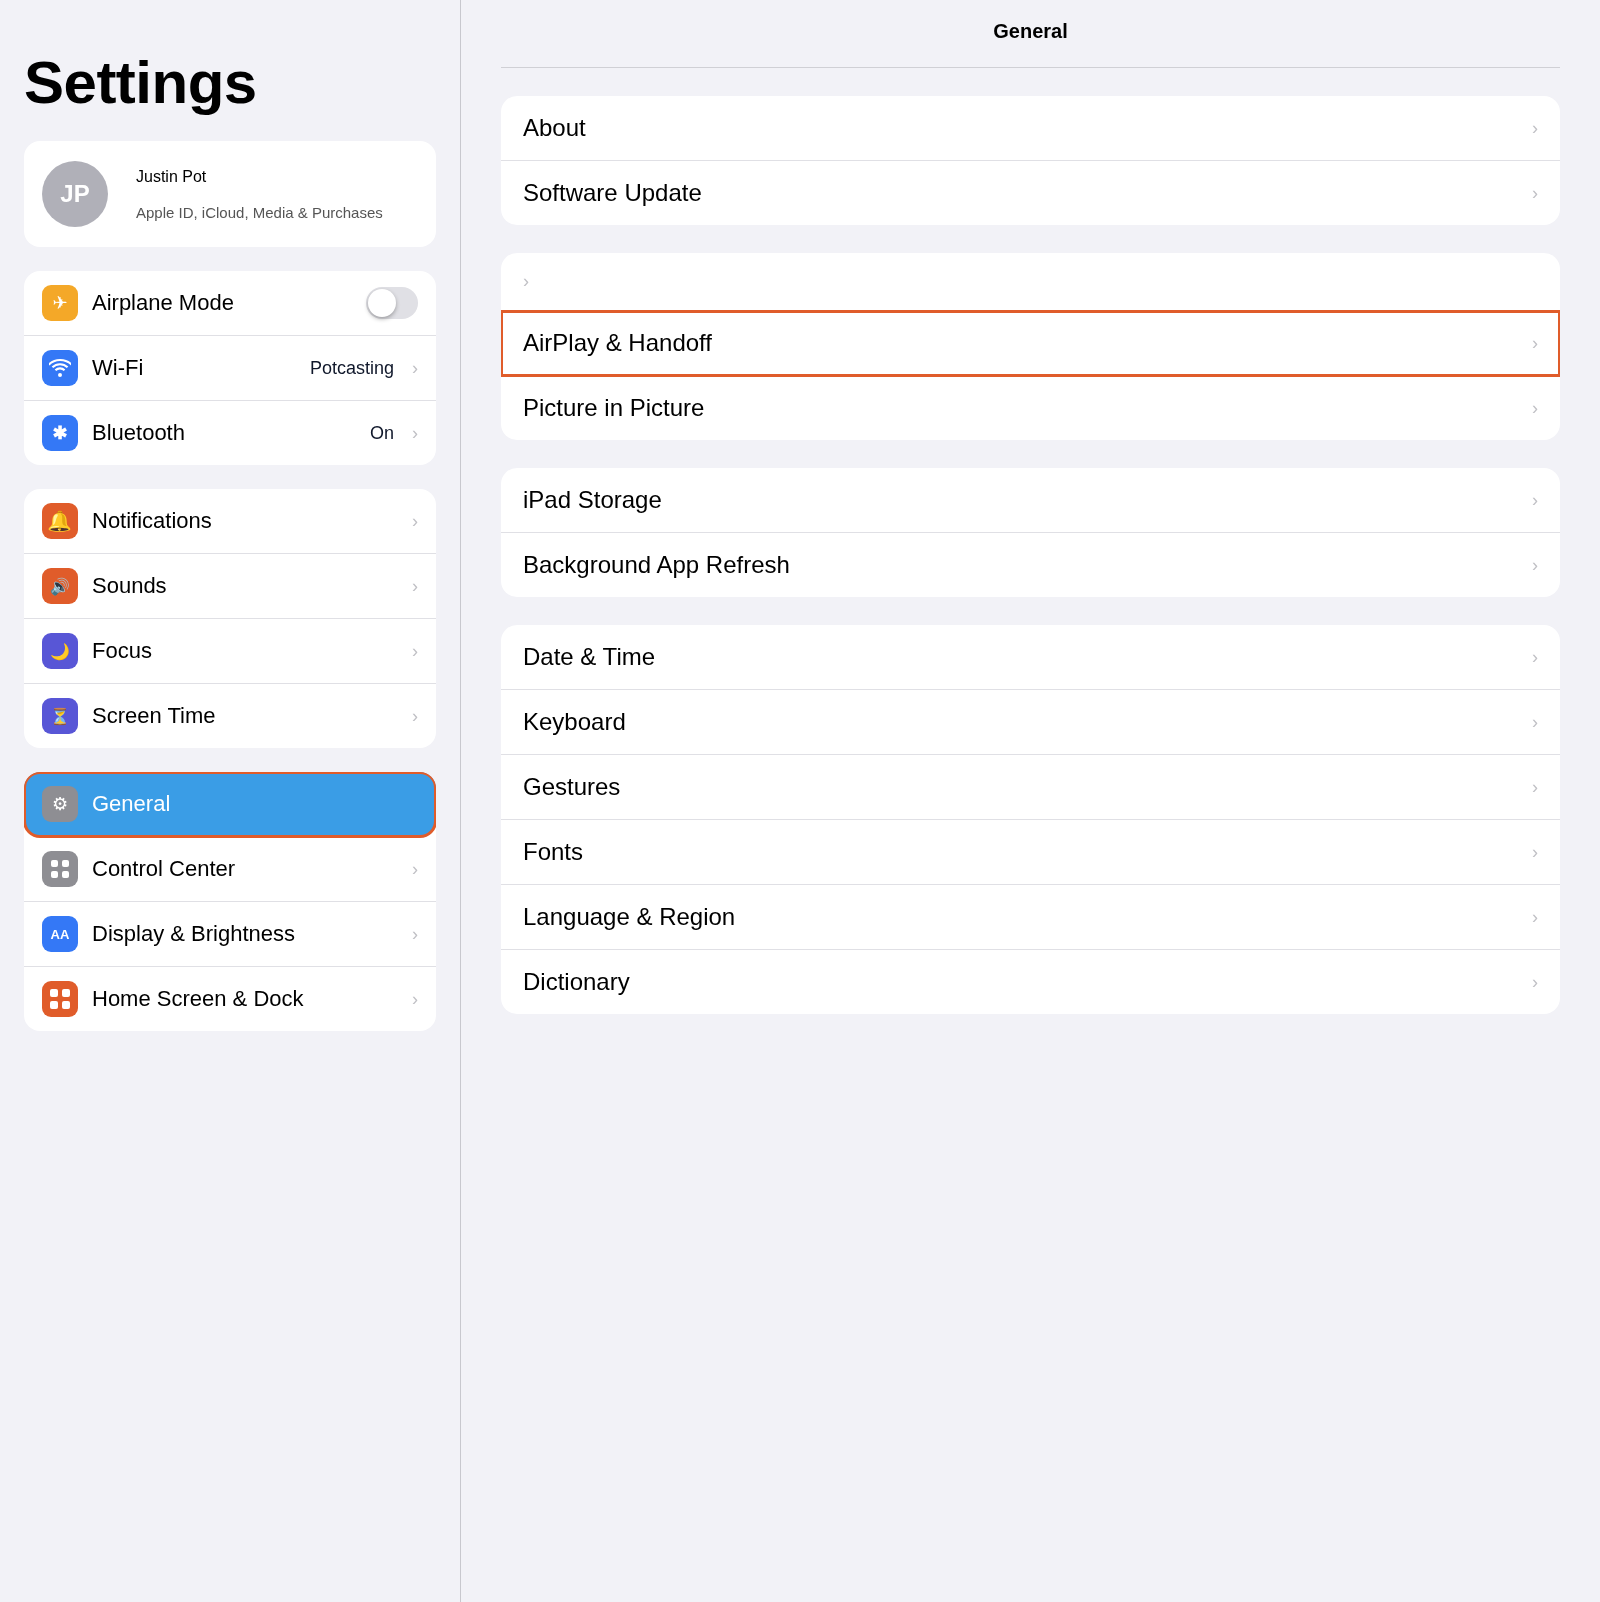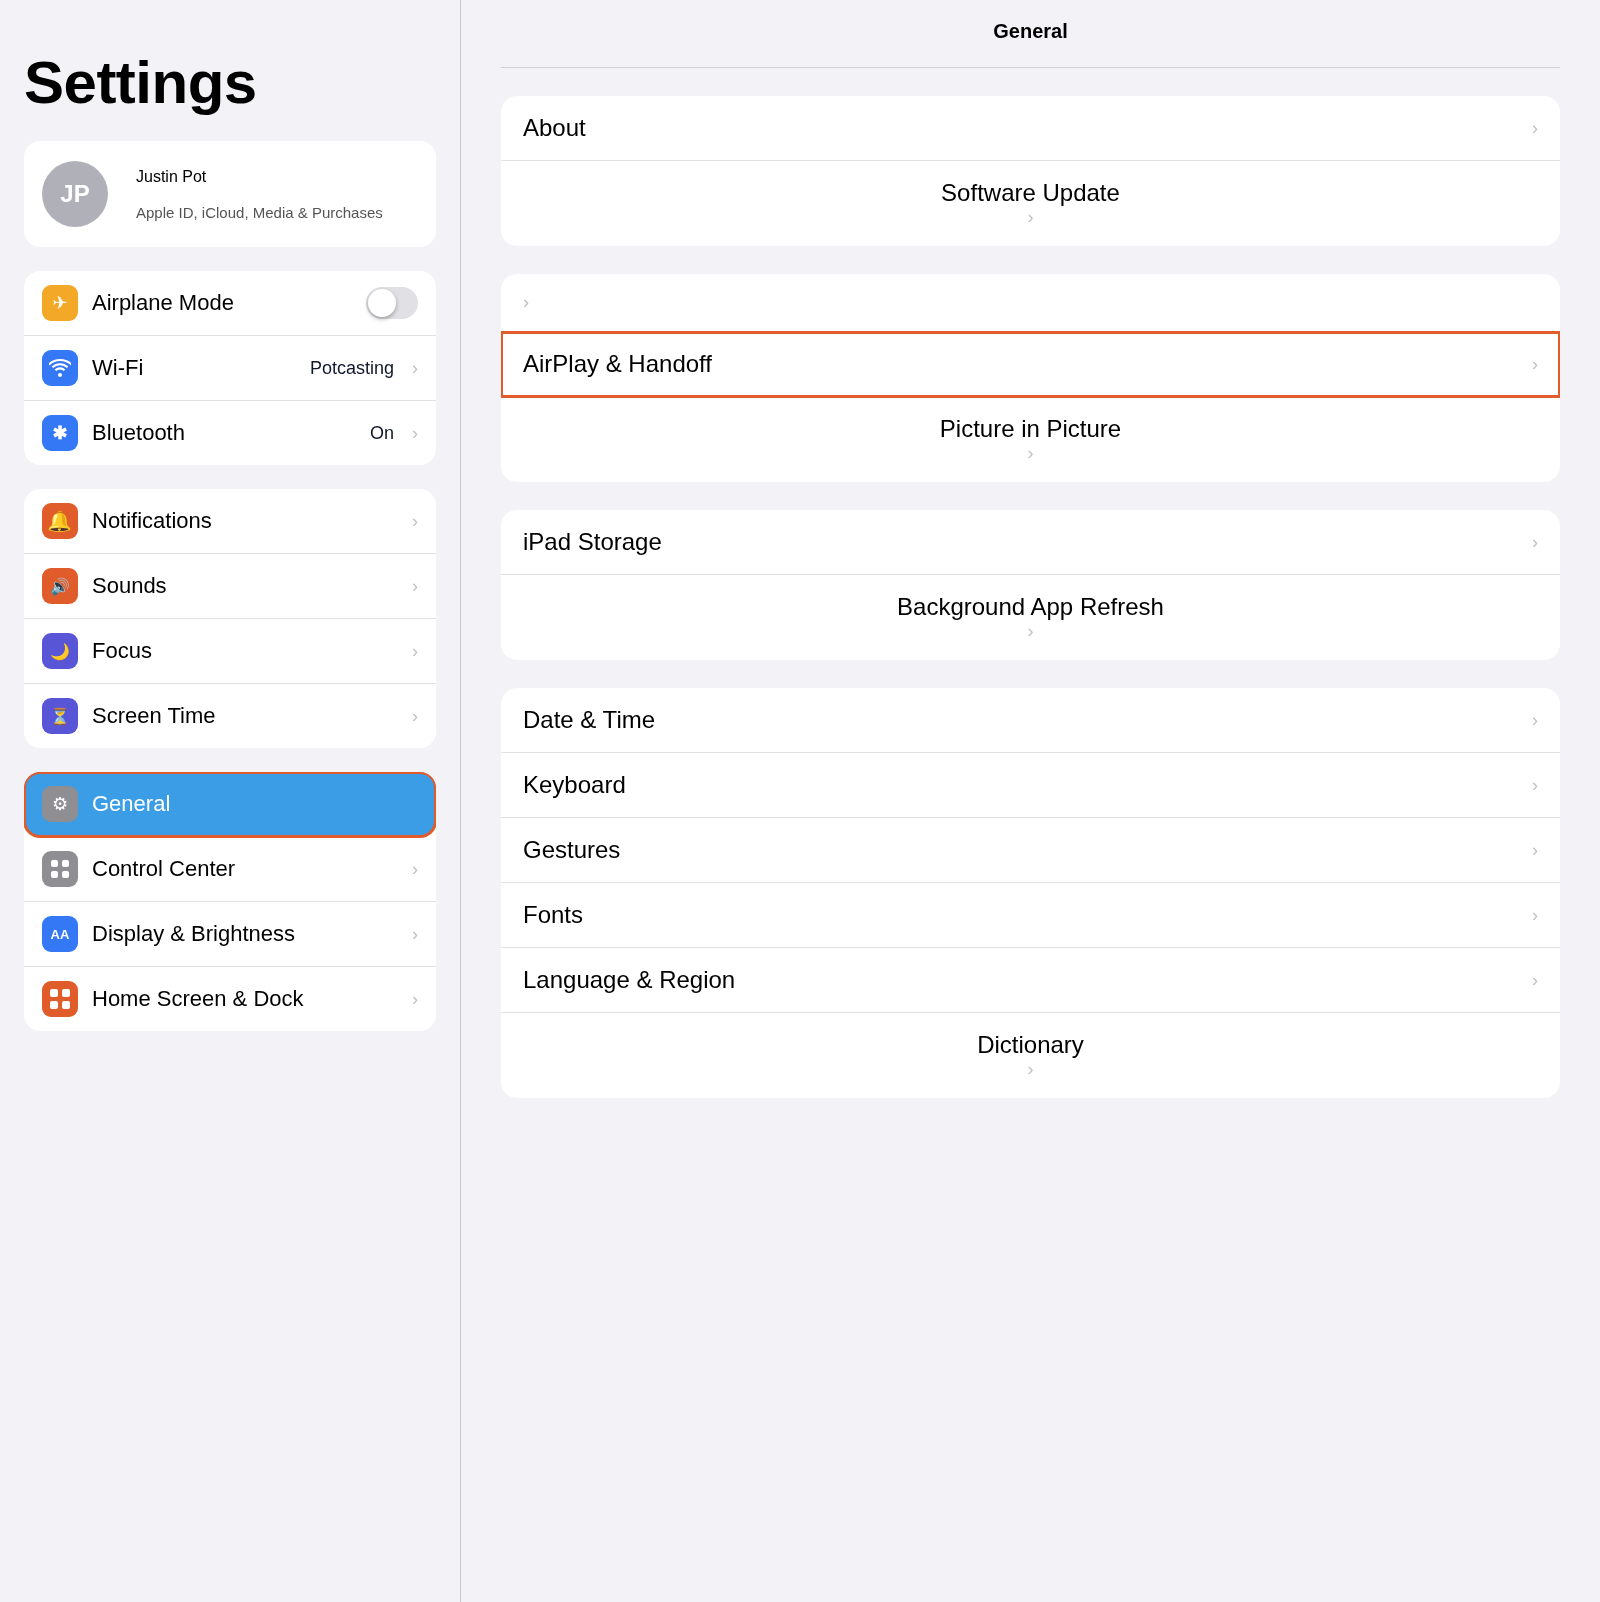--- a/index.html
+++ b/index.html
@@ -169,21 +169,20 @@
     .right-row {
       display: flex;
       align-items: center;
       padding: 18px 22px;
       border-bottom: 0.5px solid #e0e0e5;
       cursor: pointer;
       position: relative;
     }
     .right-row:last-child {
       border-bottom: none;
-      flex-direction: column;
     }
     .right-row.highlighted {
       outline: 3px solid #e05c2a;
       outline-offset: -2px;
     }
 
     .right-row-label {
       font-size: 24px;
       color: #000;
       flex: 1;

